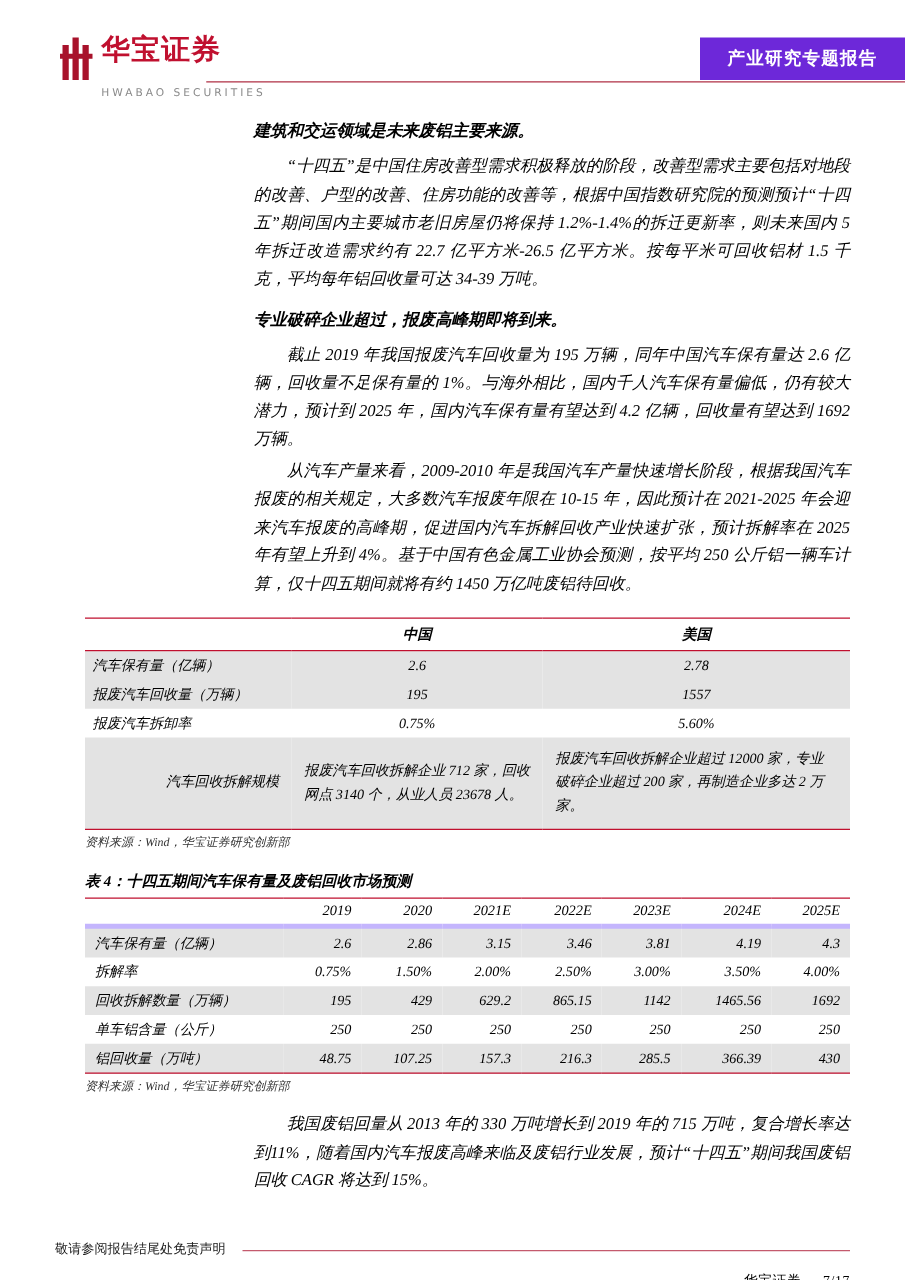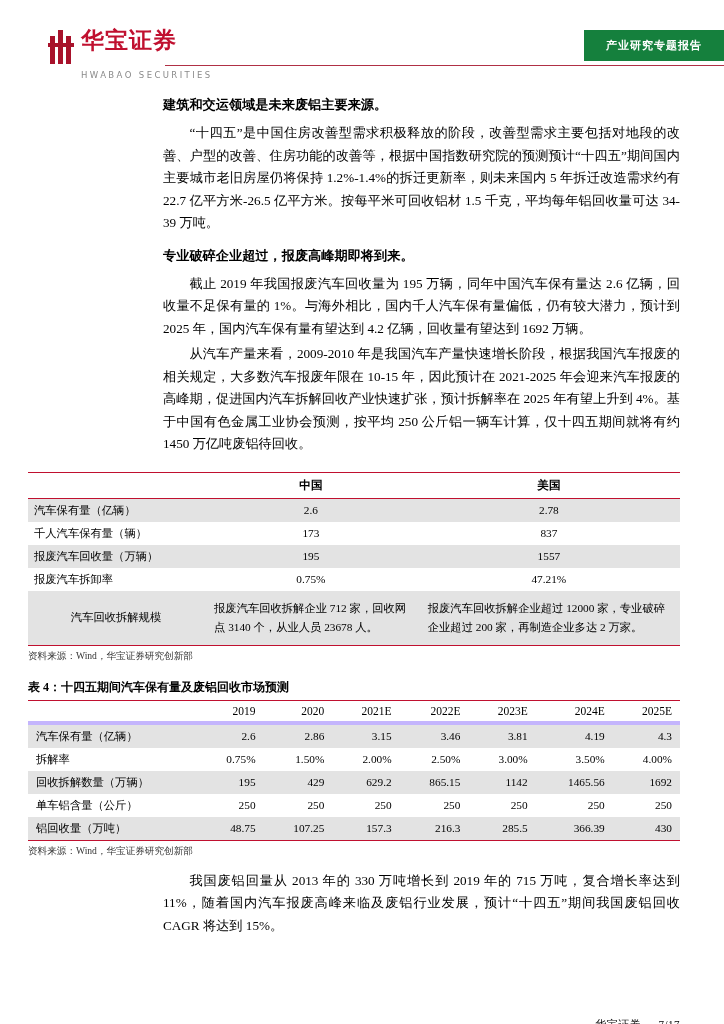--- a/index.html
+++ b/index.html
@@ -81,33 +81,34 @@
     left: 165px;
     right: 0;
     top: 43px;
     height: 1px;
     background: #b03045;
   }
   .header-tag {
     position: absolute;
     right: 0;
     top: 8px;
-    background: #15803d;
+    background: #6d28d9;
     color: #ffffff;
     font-family: "DejaVu Sans", sans-serif;
     font-weight: bold;
-    font-size: 11px;
+    font-size: 14px;
     letter-spacing: 1px;
     padding: 8px 22px 8px 22px;
     white-space: nowrap;
   }
 
   
   .content {
-    padding: 0 44px 0 28px;
+    padding: 0 44px 0 68px;
+    font-style: italic;
   }
   .para {
     font-size: 13.2px;
     line-height: 22.5px;
     text-align: justify;
     margin: 0 0 3px 0;
     text-indent: 2em;
     padding-left: 135px;
   }
   .subhead {
@@ -146,21 +147,21 @@
     text-align: center;
     font-size: 11.6px;
     border-bottom: 1.2px solid #c0102f;
     padding: 5px 6px;
   }
   .tbl1 thead th.left-col { text-align: left; width: 27%; }
   .tbl1 tbody td { text-align: center; vertical-align: middle; }
   .tbl1 tbody td.left-col { text-align: left; }
   .tbl1 tbody tr.shade { background: #e3e3e3; }
   .tbl1 tbody tr.tall td { padding: 8px 10px; line-height: 19px; text-align: left; }
-  .tbl1 tbody tr.tall td.left-col { text-align: center; }
+  .tbl1 tbody tr.tall td.left-col { text-align: right; }
   .tbl1 tbody tr:last-child td { border-bottom: 1.6px solid #c0102f; }
 
   .tbl2 thead th {
     font-weight: normal;
     text-align: right;
     font-size: 11.5px;
     border-top: 1.6px solid #c0102f;
     border-bottom: 4px solid #c4b5fd;
     padding: 4px 8px;
   }
@@ -250,34 +251,29 @@
             <th>中国</th>
             <th>美国</th>
           </tr>
         </thead>
         <tbody>
           <tr class="shade">
             <td class="left-col">汽车保有量（亿辆）</td>
             <td>2.6</td>
             <td>2.78</td>
           </tr>
-          <tr>
-            <td class="left-col">千人汽车保有量（辆）</td>
-            <td>173</td>
-            <td>837</td>
-          </tr>
           <tr class="shade">
             <td class="left-col">报废汽车回收量（万辆）</td>
             <td>195</td>
             <td>1557</td>
           </tr>
           <tr>
             <td class="left-col">报废汽车拆卸率</td>
             <td>0.75%</td>
-            <td>47.21%</td>
+            <td>5.60%</td>
           </tr>
           <tr class="shade tall">
             <td class="left-col">汽车回收拆解规模</td>
             <td>报废汽车回收拆解企业 712 家，回收网点 3140 个，从业人员 23678 人。</td>
             <td>报废汽车回收拆解企业超过 12000 家，专业破碎企业超过 200 家，再制造企业多达 2 万家。</td>
           </tr>
         </tbody>
       </table>
       <div class="src-note">资料来源：Wind，华宝证券研究创新部</div>
     </div>
@@ -351,19 +347,23 @@
         </tbody>
       </table>
       <div class="src-note">资料来源：Wind，华宝证券研究创新部</div>
     </div>
 
     <p class="para" style="margin-top:12px;">我国废铝回量从 2013 年的 330 万吨增长到 2019 年的 715 万吨，复合增长率达到11%，随着国内汽车报废高峰来临及废铝行业发展，预计“十四五”期间我国废铝回收 CAGR 将达到 15%。</p>
 
   </div>
 
   <div class="footer">
+    <div class="footer-row1">
+      <div class="footer-note">敬请参阅报告结尾处免责声明</div>
+      <div class="footer-rule"></div>
+    </div>
     <div class="footer-row2">
       <span class="footer-brand">华宝证券</span>
       <span>7/17</span>
     </div>
   </div>
 
 </div>
 
 </body></html>

